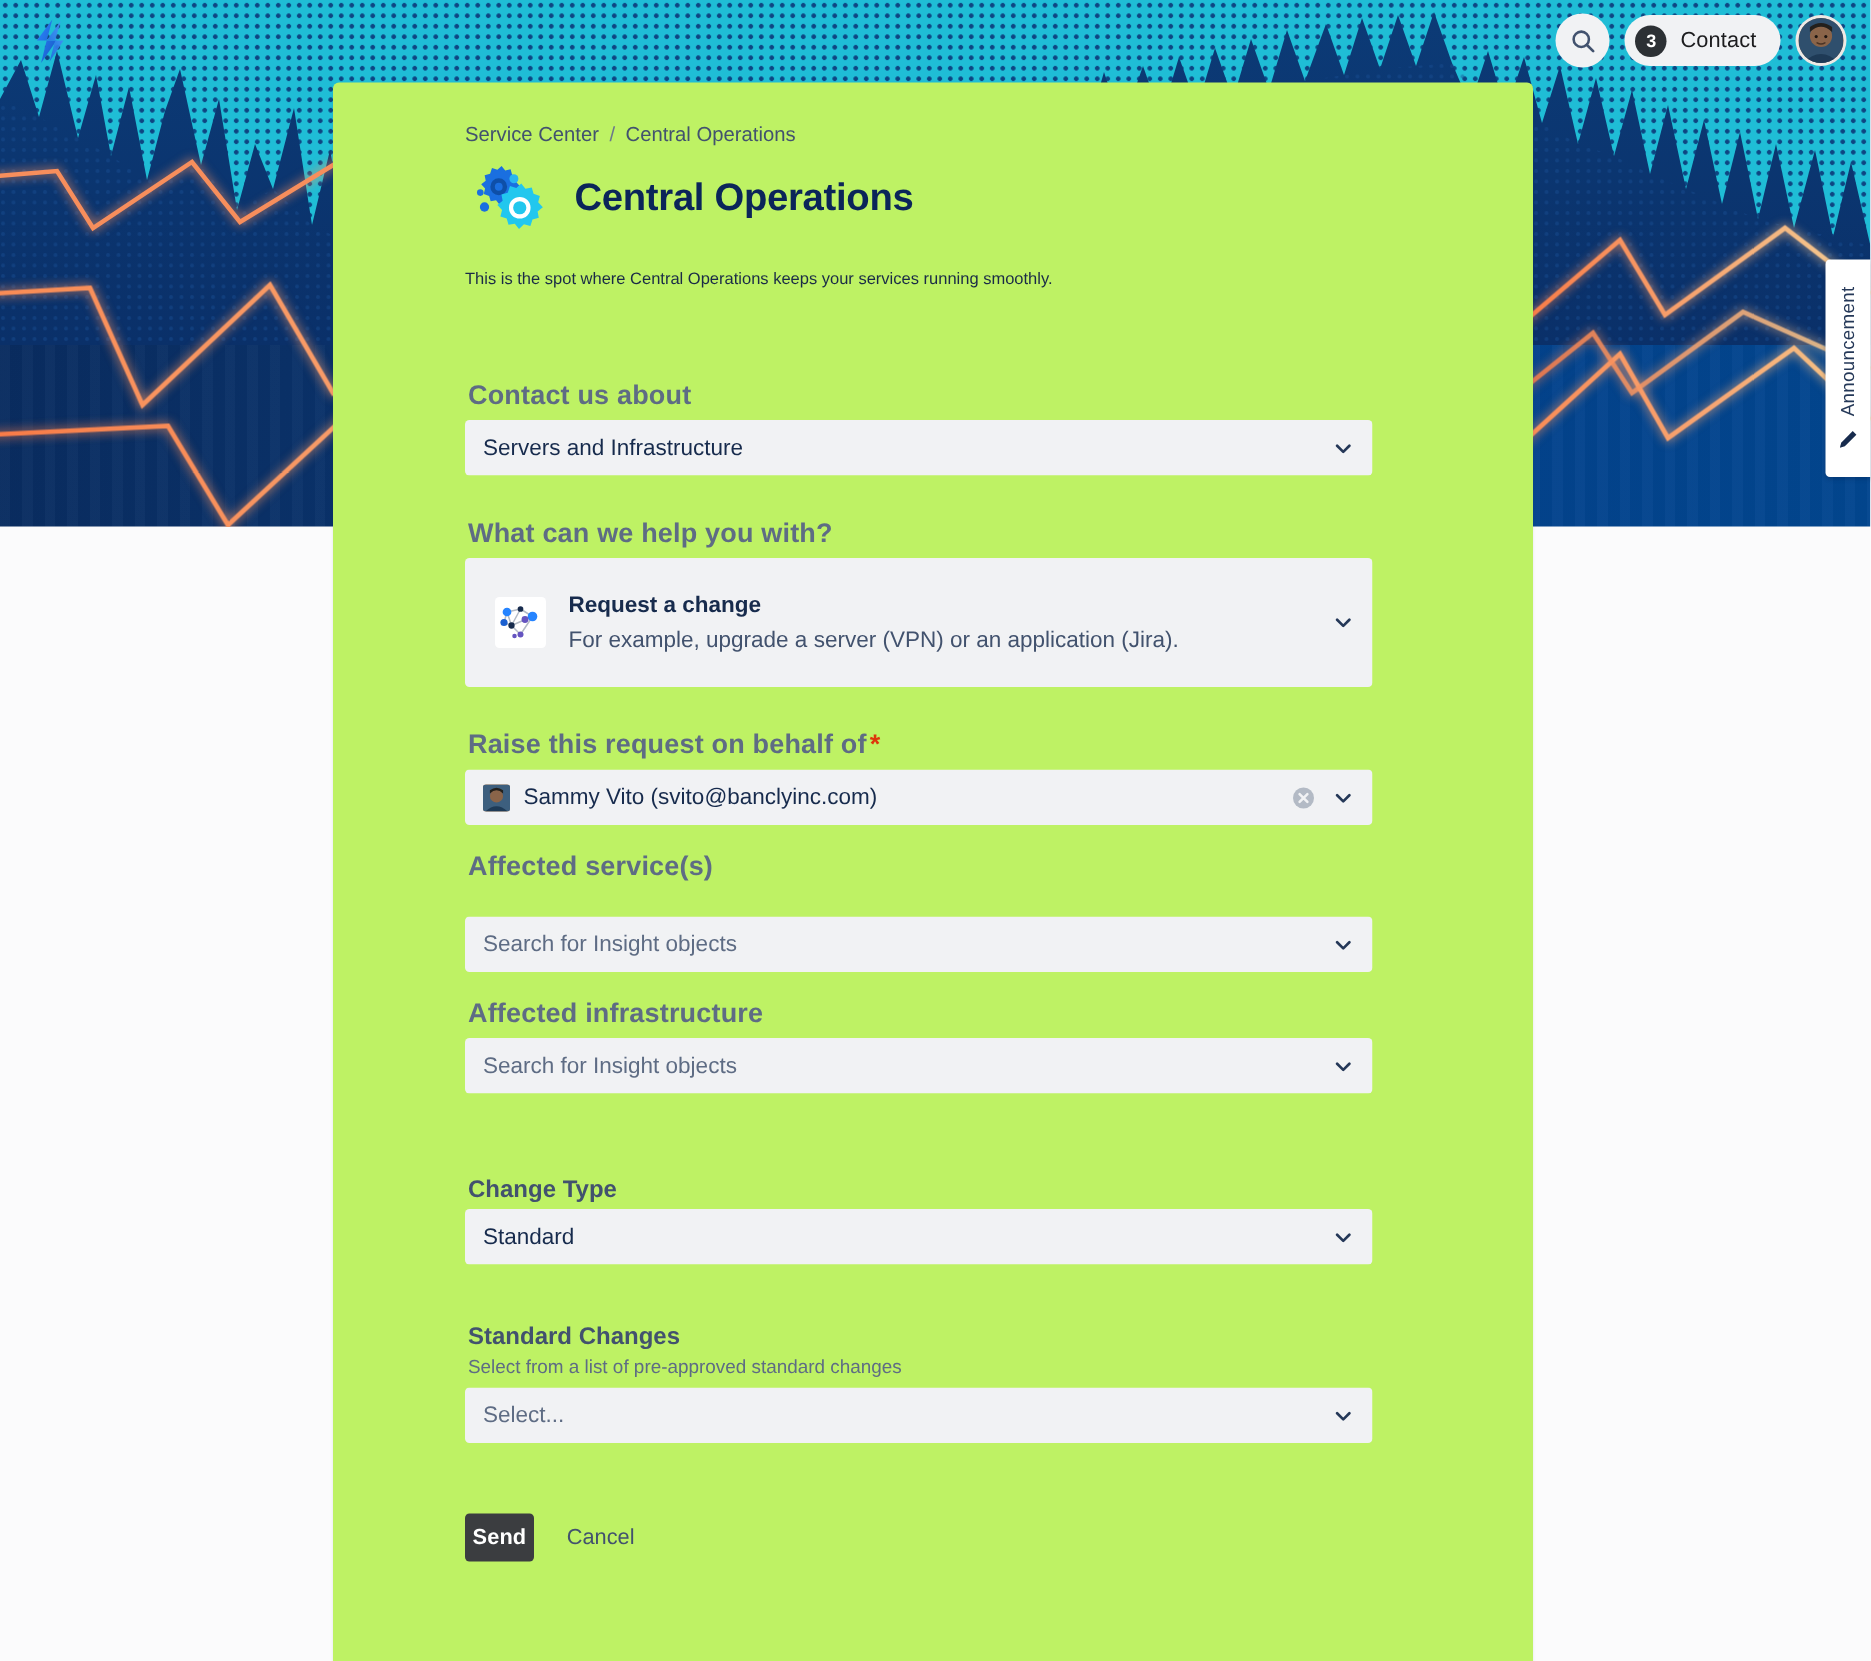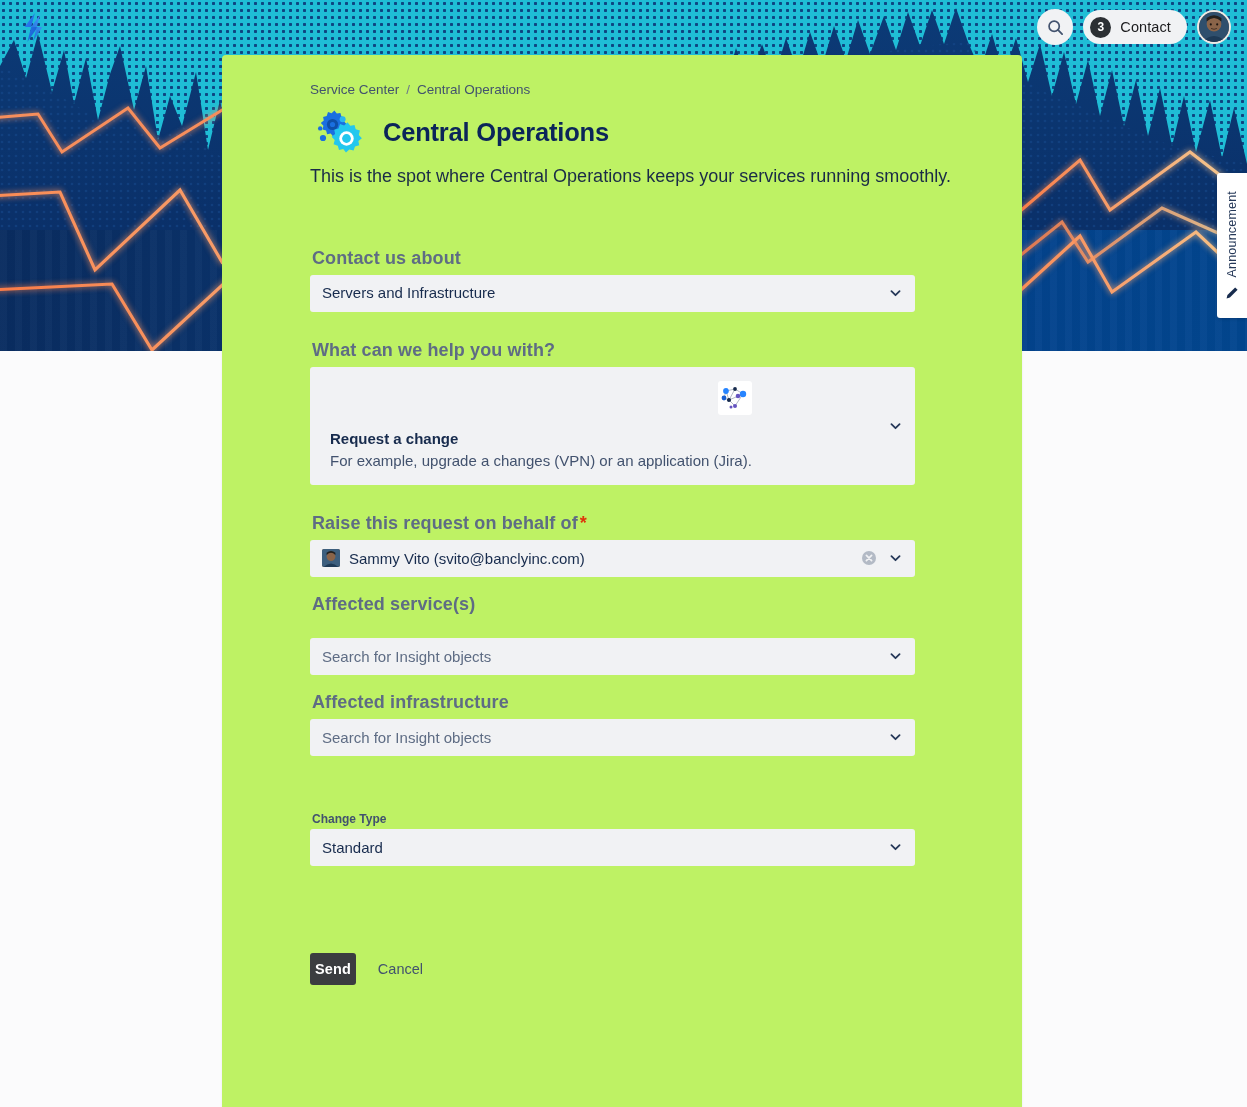--- a/index.html
+++ b/index.html
@@ -192,42 +192,42 @@
   #portal-logo { width: 52px; height: 52px; flex: none; display:block; }
   #page-title {
     font-size: 25.5px;
     font-weight: 600;
     color: #0b2559;
     letter-spacing: -.2px;
     line-height: 1.2;
     margin: 0;
   }
   #portal-desc {
-    margin: 4px 0 0 0;
-    font-size: 18px;
+    margin: 20px 0 0 0;
+    font-size: 11px;
     color: #1a2b47;
     line-height: 1.45;
   }
 
   
   #form { margin-top: 59px; width: 605px; }
   .field-block { margin-bottom: 0; }
   .field-label {
     display: block;
     font-size: 18px;
     font-weight: 700;
     color: #5e6c84;
     letter-spacing: .12px;
     margin: 0 0 6px 2px;
   }
   .field-label .req { color: #de350b; font-weight: 700; margin-left: 2px; }
 
   .field-label-lg {
     display: block;
-    font-size: 12px;
+    font-size: 16px;
     font-weight: 700;
     color: #42526e;
     letter-spacing: 0;
     margin: 0 0 3px 2px;
   }
   .field-help {
     display: block;
     font-size: 12.6px;
     color: #5e6c84;
     margin: 0 0 7px 2px;
@@ -267,24 +267,23 @@
   }
 
   
   .select.rich {
     min-height: 86px;
     padding: 0 34px 0 0;
     align-items: center;
   }
   .rich-inner {
     display: flex;
-    align-items: flex-end;
+    align-items: center;
     gap: 15px;
     padding: 12px 0 12px 18px;
-    flex-direction: column;
   }
   .rt-icon { width: 34px; height: 34px; flex: none; border-radius:3px; overflow:hidden;}
   .rt-text { display: flex; flex-direction: column; gap: 3px; }
   .rt-name { font-size: 15px; font-weight: 700; color: #172b4d; line-height: 1.25; }
   .rt-desc { font-size: 15px; color: #42526e; line-height: 1.3; }
 
   
   .select .user-avatar {
     width: 18px; height: 18px;
     border-radius: 2px;
@@ -545,21 +544,21 @@
                 <circle cx="17" cy="8" r="1.9" fill="#172b4d"></circle>
                 <circle cx="25" cy="13" r="3.2" fill="#2684ff"></circle>
                 <circle cx="11" cy="19" r="2.1" fill="#172b4d"></circle>
                 <circle cx="6" cy="17" r="2.4" fill="#1a5fd0"></circle>
                 <circle cx="17" cy="25" r="2.0" fill="#6554c0"></circle>
                 <circle cx="20" cy="15" r="2.3" fill="#6554c0"></circle>
                 <circle cx="13" cy="26" r="1.5" fill="#6554c0"></circle>
               </svg>
               <span class="rt-text">
                 <span class="rt-name">Request a change</span>
-                <span class="rt-desc">For example, upgrade a changes (VPN) or an application (Jira).</span>
+                <span class="rt-desc">For example, upgrade a server (VPN) or an application (Jira).</span>
               </span>
             </div>
             <svg class="chev" width="13" height="13" viewBox="0 0 14 14">
               <path d="M2.6,5 L7,9.4 L11.4,5" fill="none" stroke="#253858" stroke-width="1.9" stroke-linecap="round" stroke-linejoin="round"></path>
             </svg>
           </div>
         </div>
 
         <div class="gap-lg"></div>
 
@@ -623,20 +622,30 @@
           <div class="select">
             <span class="val">Standard</span>
             <svg class="chev" width="13" height="13" viewBox="0 0 14 14">
               <path d="M2.6,5 L7,9.4 L11.4,5" fill="none" stroke="#253858" stroke-width="1.9" stroke-linecap="round" stroke-linejoin="round"></path>
             </svg>
           </div>
         </div>
 
         <div class="gap-xl"></div>
 
+        <div class="field-block">
+          <label class="field-label-lg">Standard Changes</label>
+          <span class="field-help">Select from a list of pre-approved standard changes</span>
+          <div class="select">
+            <span class="placeholder">Select...</span>
+            <svg class="chev" width="13" height="13" viewBox="0 0 14 14">
+              <path d="M2.6,5 L7,9.4 L11.4,5" fill="none" stroke="#253858" stroke-width="1.9" stroke-linecap="round" stroke-linejoin="round"></path>
+            </svg>
+          </div>
+        </div>
 
         <div id="actions">
           <button id="send-button">Send</button>
           <button id="cancel-button">Cancel</button>
         </div>
 
       </div>
     </div>
   </div>
 

